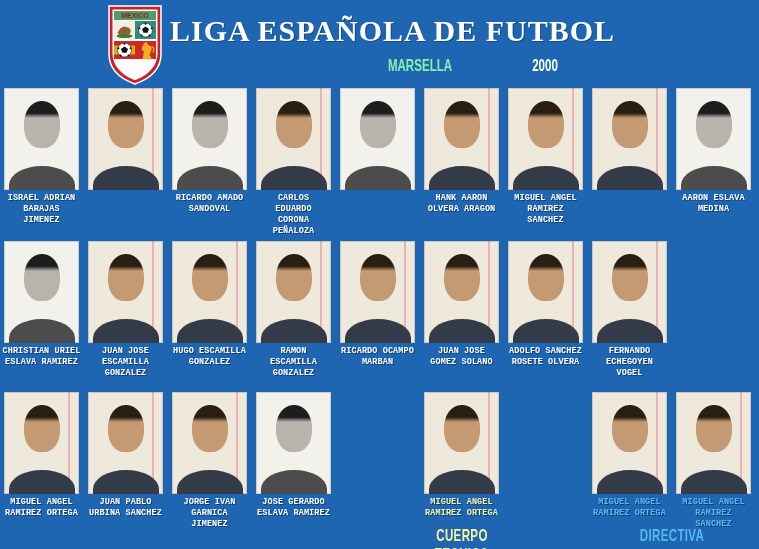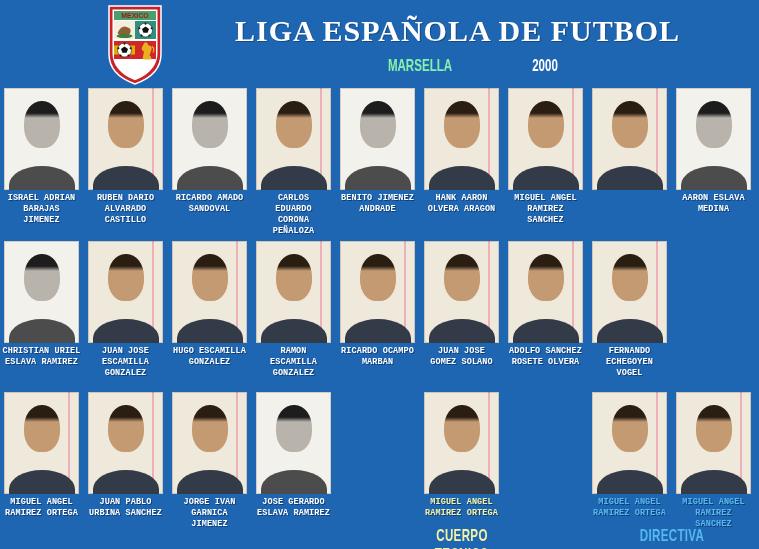--- a/index.html
+++ b/index.html
@@ -2,21 +2,21 @@
 <html style="--background: #1e66b2; --name-text: #ffffff; --cuerpo-tecnico-text: #f5f2a2; --directiva-text: #55b9f0; --crest-red: #c82128; --crest-green: #4aa06a; --crest-teal: #2d8f7d; --crest-gold: #eab021;"><head>
 <meta charset="utf-8">
 <style>
   html,body{margin:0;padding:0;background:#444;}
   #app{position:relative;width:759px;height:549px;overflow:hidden;
        background:var(--background,#1e66b2);
        font-family:"Liberation Sans",sans-serif;}
 
   
   #crest{position:absolute;left:103px;top:2px;}
-  #title{position:absolute;left:170px;top:13px;width:510px;text-align:right;
+  #title{position:absolute;left:170px;top:13px;width:510px;text-align:left;
          color:#fff;font:bold 30px/36px "Liberation Serif",serif;letter-spacing:1px;
          text-shadow:1px 1px 0 rgba(10,30,60,.4);}
   .condensed{font-family:"Liberation Sans",sans-serif;font-weight:bold;
              transform:scaleX(.68);transform-origin:center;display:block;}
   #city{position:absolute;left:350px;top:56px;width:140px;text-align:center;
         color:#86efac;font-size:17px;line-height:19px;}
   #year{position:absolute;left:505px;top:56px;width:80px;text-align:center;
         color:#fff;font-size:17px;line-height:19px;}
 
   
@@ -97,40 +97,35 @@
 
   <div id="row1" class="row">
     <div class="cell">
       <div class="photo" data-photo="gray"></div>
       <div class="pname">ISRAEL ADRIAN
 BARAJAS
 JIMENEZ</div>
     </div>
     <div class="cell">
       <div class="photo" data-photo="color"></div>
-      <div class="pname">RUBEN DARIO
-ALVARADO
-CASTILLO</div>
     </div>
     <div class="cell">
       <div class="photo" data-photo="gray"></div>
       <div class="pname">RICARDO AMADO
 SANDOVAL</div>
     </div>
     <div class="cell">
       <div class="photo" data-photo="color"></div>
       <div class="pname">CARLOS
 EDUARDO
 CORONA
 PEÑALOZA</div>
     </div>
     <div class="cell">
       <div class="photo" data-photo="gray"></div>
-      <div class="pname">BENITO JIMENEZ
-ANDRADE</div>
     </div>
     <div class="cell">
       <div class="photo" data-photo="color"></div>
       <div class="pname">HANK AARON
 OLVERA ARAGON</div>
     </div>
     <div class="cell">
       <div class="photo" data-photo="color"></div>
       <div class="pname">MIGUEL ANGEL
 RAMIREZ

